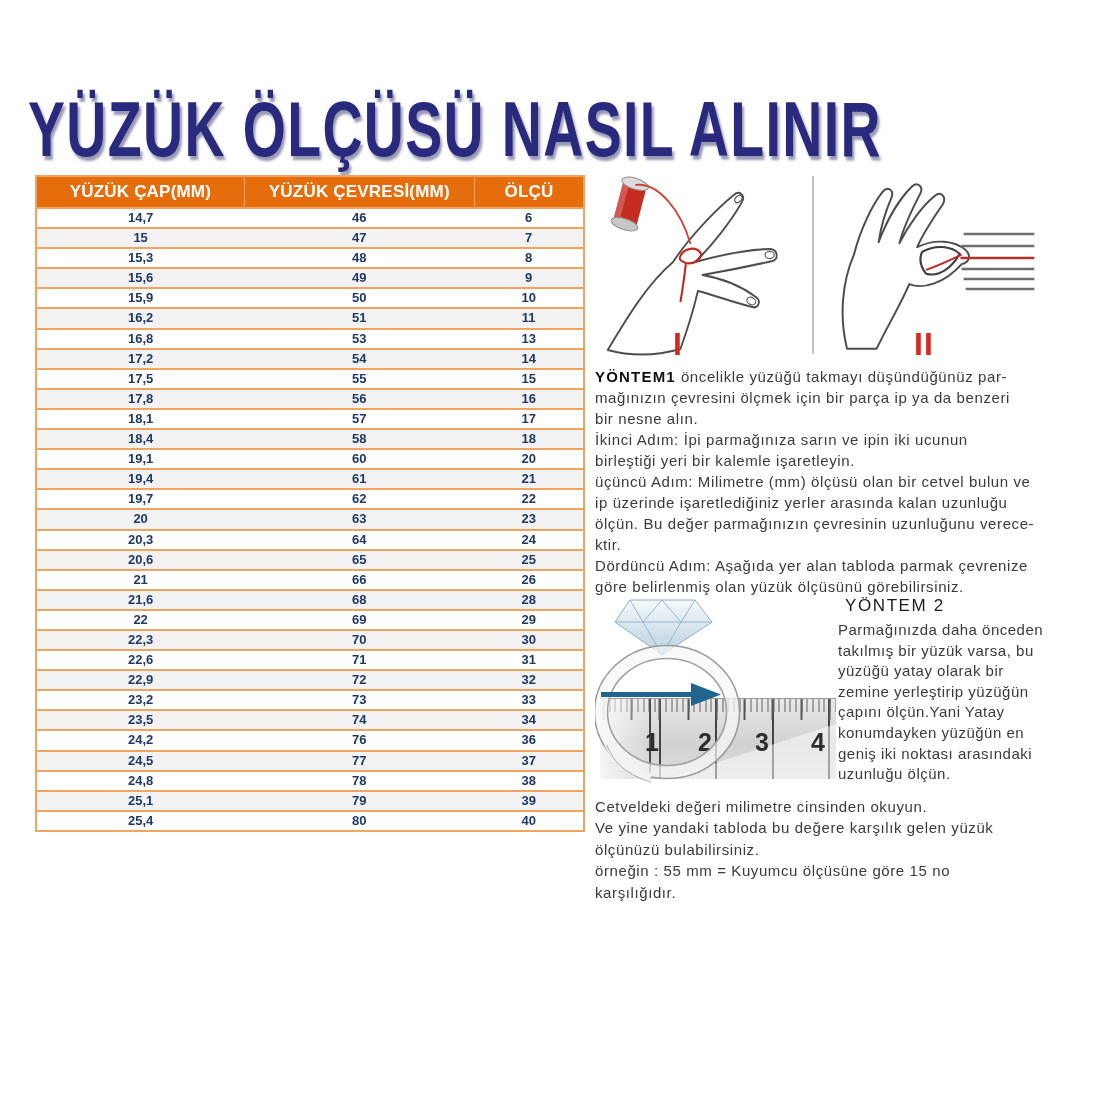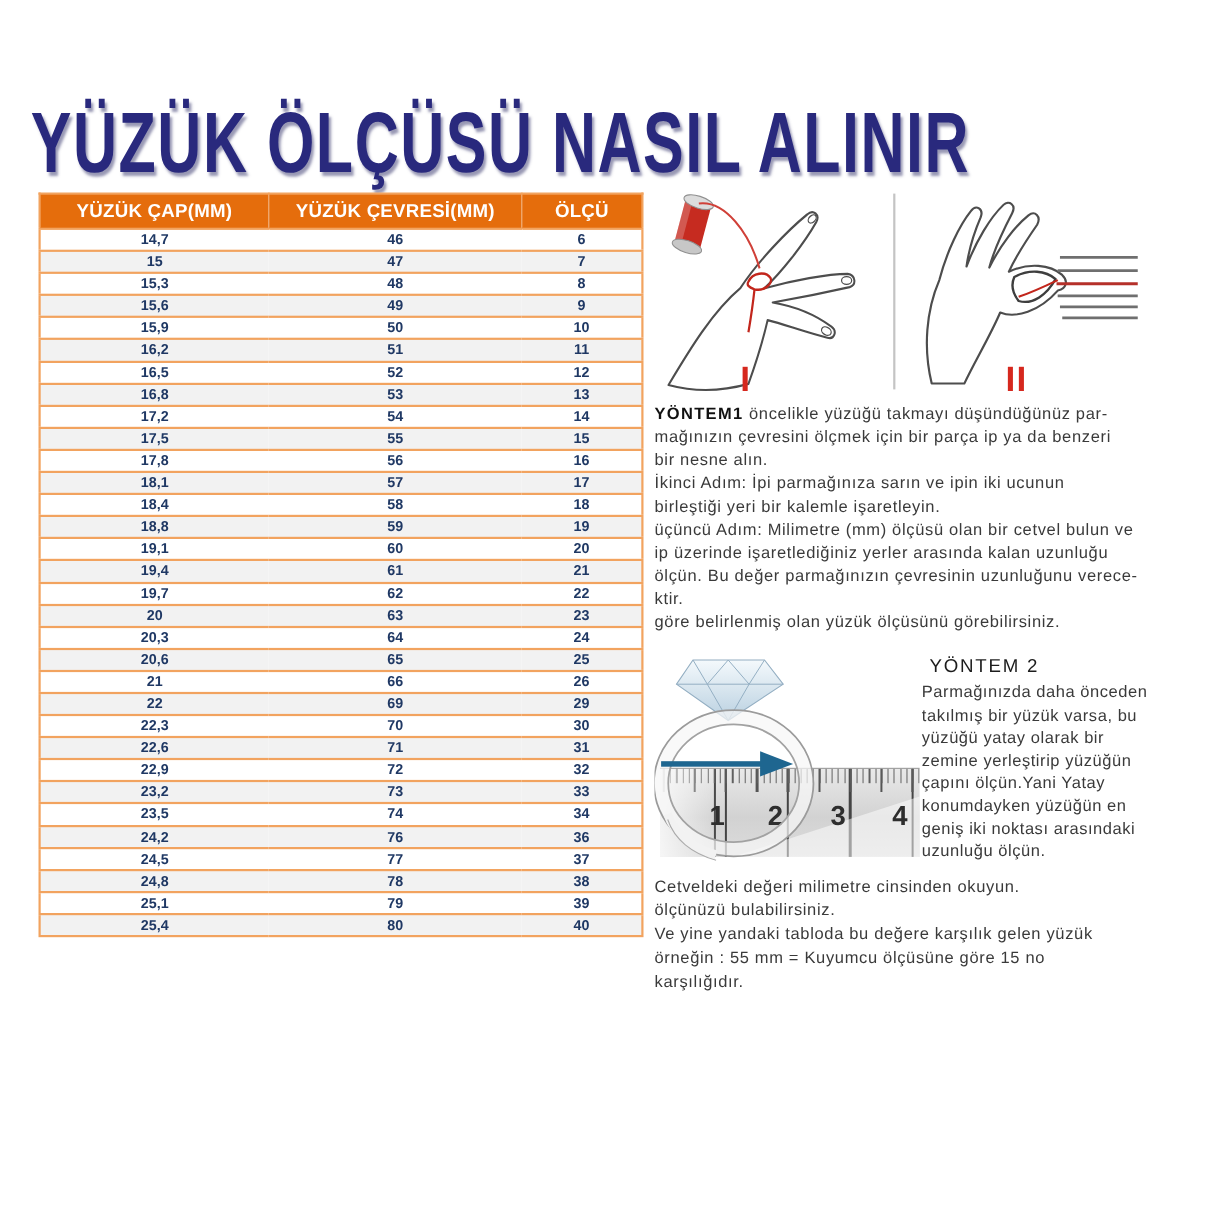--- a/index.html
+++ b/index.html
@@ -112,25 +112,20 @@
         <td>15,9</td>
         <td>50</td>
         <td>10</td>
       </tr>
       <tr>
         <td>16,2</td>
         <td>51</td>
         <td>11</td>
       </tr>
       <tr>
-        <td>16,5</td>
-        <td>52</td>
-        <td>12</td>
-      </tr>
-      <tr>
         <td>16,8</td>
         <td>53</td>
         <td>13</td>
       </tr>
       <tr>
         <td>17,2</td>
         <td>54</td>
         <td>14</td>
       </tr>
       <tr>
@@ -147,25 +142,20 @@
         <td>18,1</td>
         <td>57</td>
         <td>17</td>
       </tr>
       <tr>
         <td>18,4</td>
         <td>58</td>
         <td>18</td>
       </tr>
       <tr>
-        <td>18,8</td>
-        <td>59</td>
-        <td>19</td>
-      </tr>
-      <tr>
         <td>19,1</td>
         <td>60</td>
         <td>20</td>
       </tr>
       <tr>
         <td>19,4</td>
         <td>61</td>
         <td>21</td>
       </tr>
       <tr>
@@ -185,20 +175,25 @@
       </tr>
       <tr>
         <td>20,6</td>
         <td>65</td>
         <td>25</td>
       </tr>
       <tr>
         <td>21</td>
         <td>66</td>
         <td>26</td>
+      </tr>
+      <tr>
+        <td>21,6</td>
+        <td>68</td>
+        <td>28</td>
       </tr>
       <tr>
         <td>22</td>
         <td>69</td>
         <td>29</td>
       </tr>
       <tr>
         <td>22,3</td>
         <td>70</td>
         <td>30</td>
@@ -299,20 +294,21 @@
   <div><b>YÖNTEM1</b><span>öncelikle yüzüğü takmayı düşündüğünüz par-</span></div>
   <div>
       <div>mağınızın çevresini ölçmek için bir parça ip ya da benzeri</div>
       <div>bir nesne alın.</div>
       <div>İkinci Adım: İpi parmağınıza sarın ve ipin iki ucunun</div>
       <div>birleştiği yeri bir kalemle işaretleyin.</div>
       <div>üçüncü Adım: Milimetre (mm) ölçüsü olan bir cetvel bulun ve</div>
       <div>ip üzerinde işaretlediğiniz yerler arasında kalan uzunluğu</div>
       <div>ölçün. Bu değer parmağınızın çevresinin uzunluğunu verece-</div>
       <div>ktir.</div>
+      <div>Dördüncü Adım: Aşağıda yer alan tabloda parmak çevrenize</div>
       <div>göre belirlenmiş olan yüzük ölçüsünü görebilirsiniz.</div>
     </div>
 </div>
 
 <div class="abs" id="ruler">
   <div class="ticks t-unit"></div>
   <div class="ticks t-half"></div>
   <div class="ticks t-small"></div>
   <div class="wedge"></div>
   <div class="lighten"></div>
@@ -361,17 +357,17 @@
     <div>yüzüğü yatay olarak bir</div>
     <div>zemine yerleştirip yüzüğün</div>
     <div>çapını ölçün.Yani Yatay</div>
     <div>konumdayken yüzüğün en</div>
     <div>geniş iki noktası arasındaki</div>
     <div>uzunluğu ölçün.</div>
   </div>
 
 <div class="abs para" id="footer-text">
     <div>Cetveldeki değeri milimetre cinsinden okuyun.</div>
+    <div>Ve yine yandaki tabloda bu değere karşılık gelen yüzük</div>
     <div>ölçünüzü bulabilirsiniz.</div>
-    <div>Ve yine yandaki tabloda bu değere karşılık gelen yüzük</div>
     <div>örneğin : 55 mm = Kuyumcu ölçüsüne göre 15 no</div>
     <div>karşılığıdır.</div>
   </div>
 
 </body></html>

